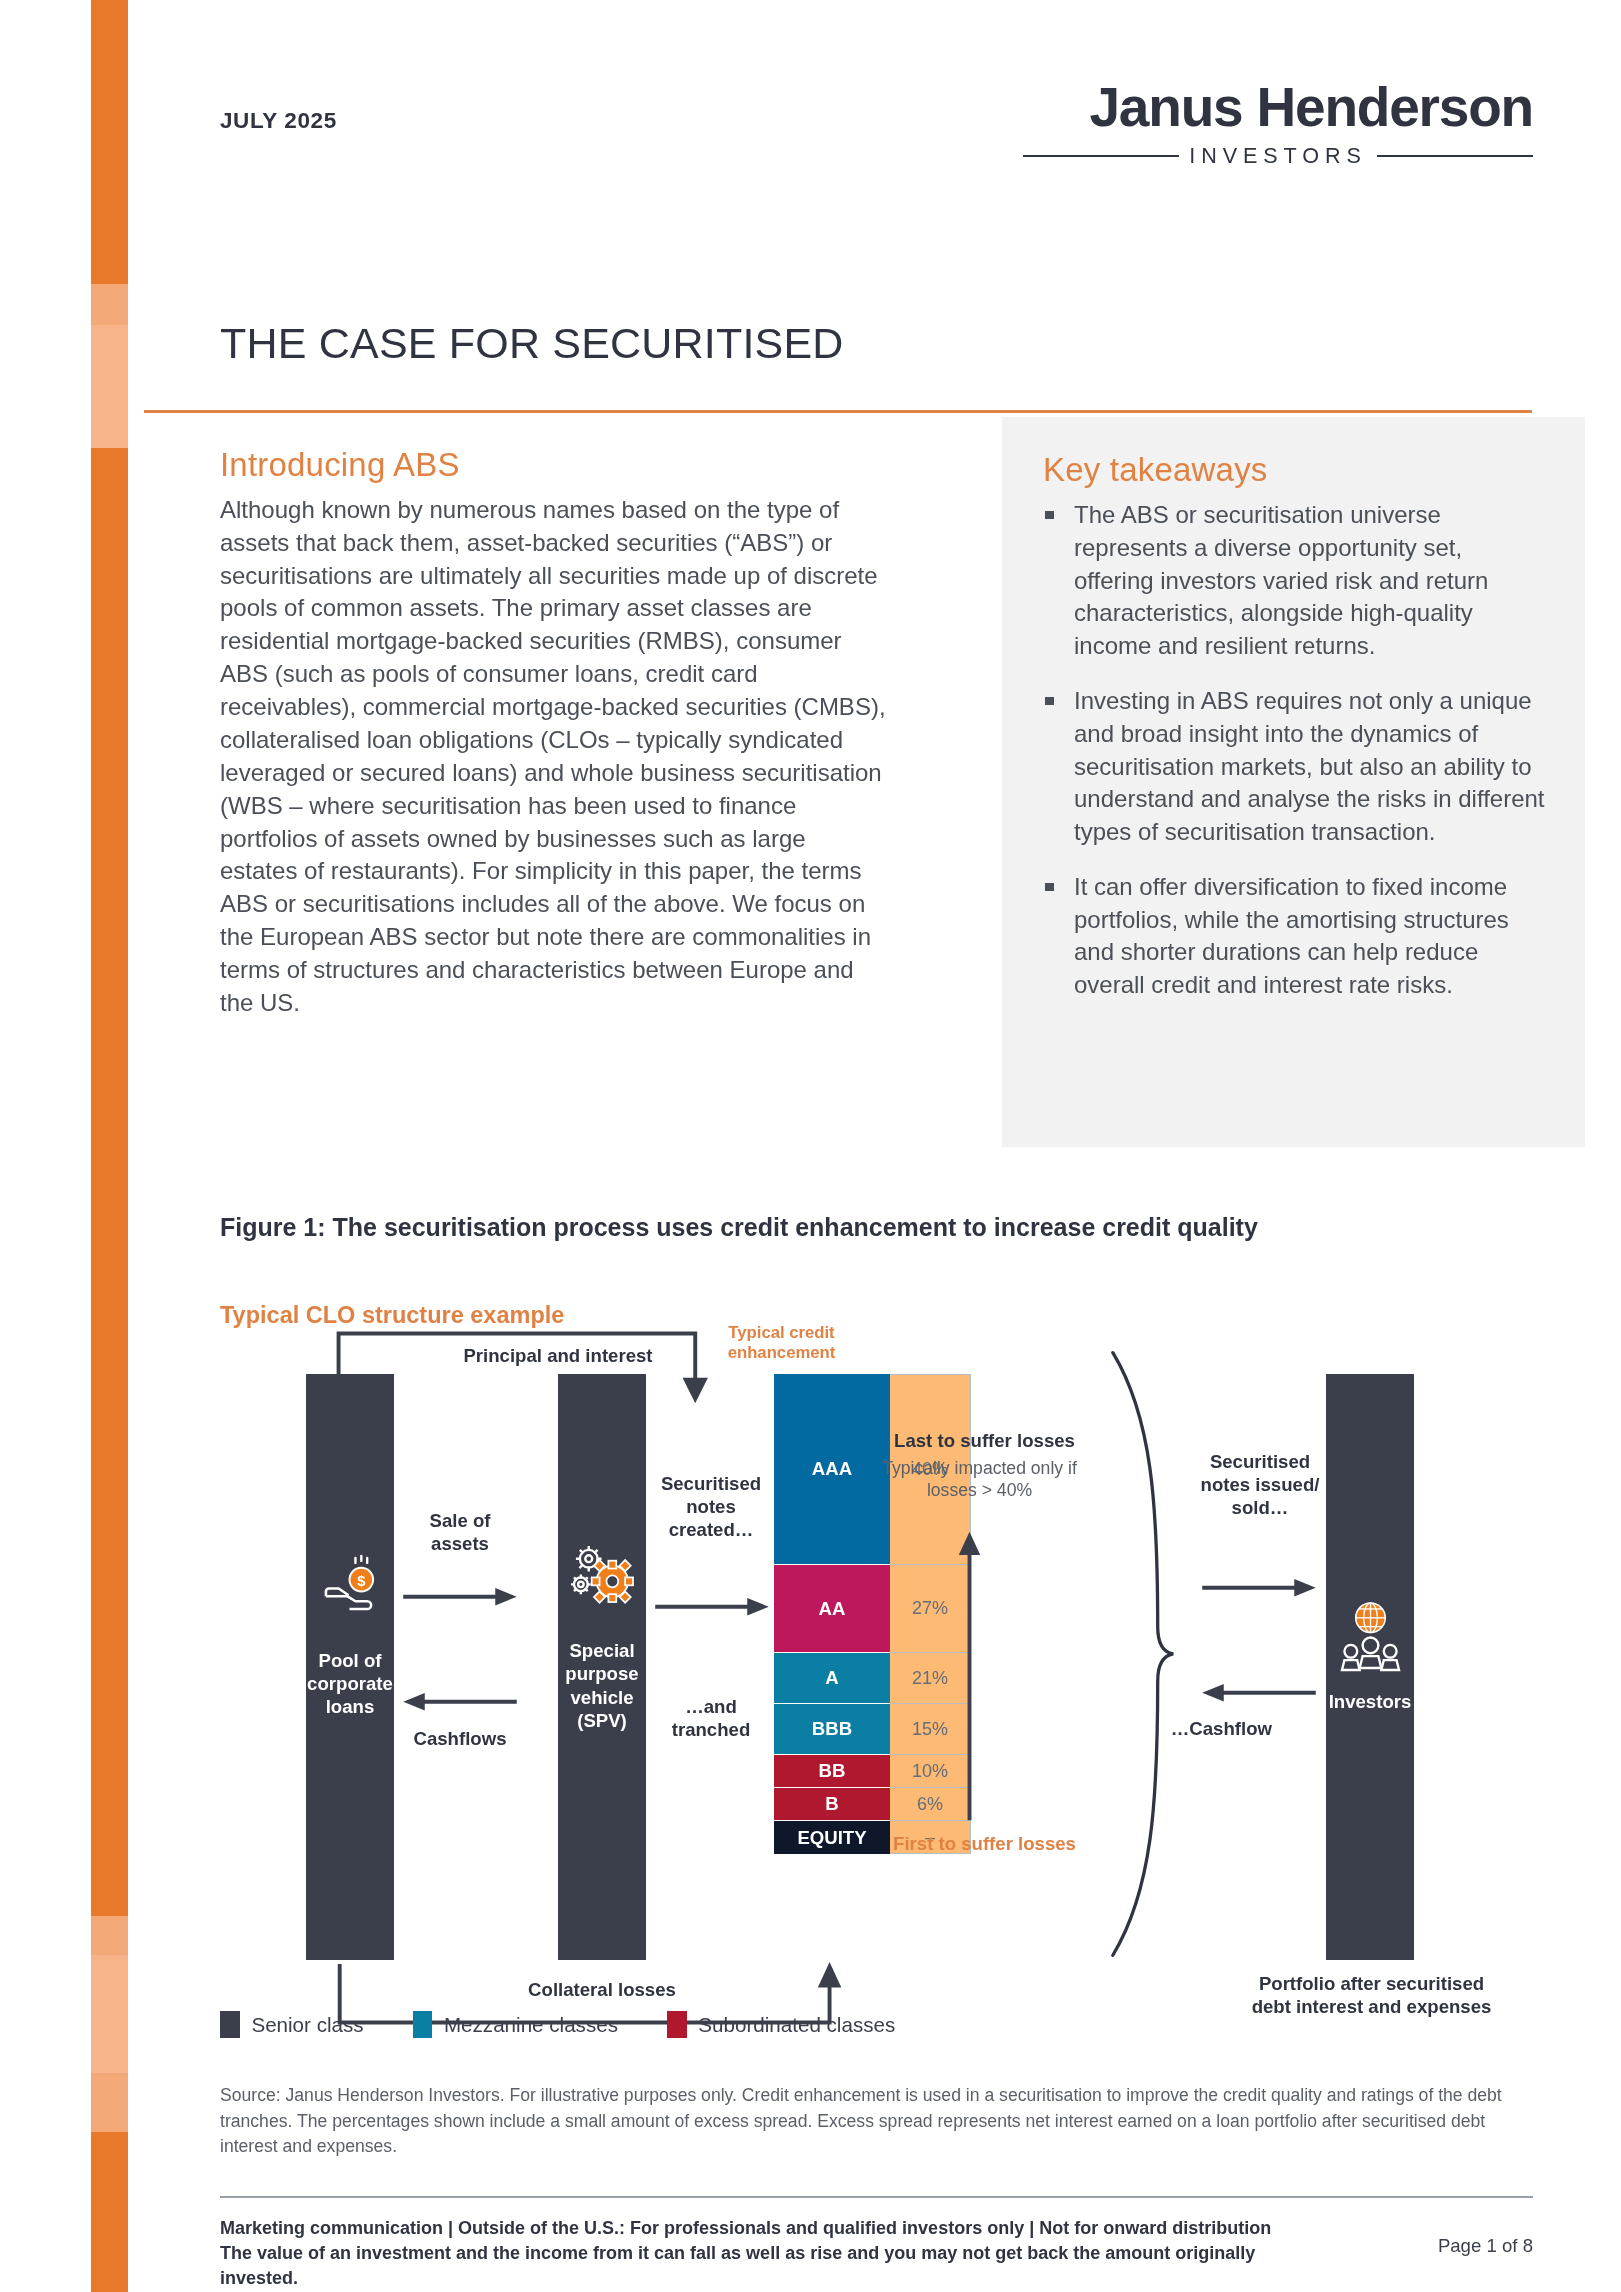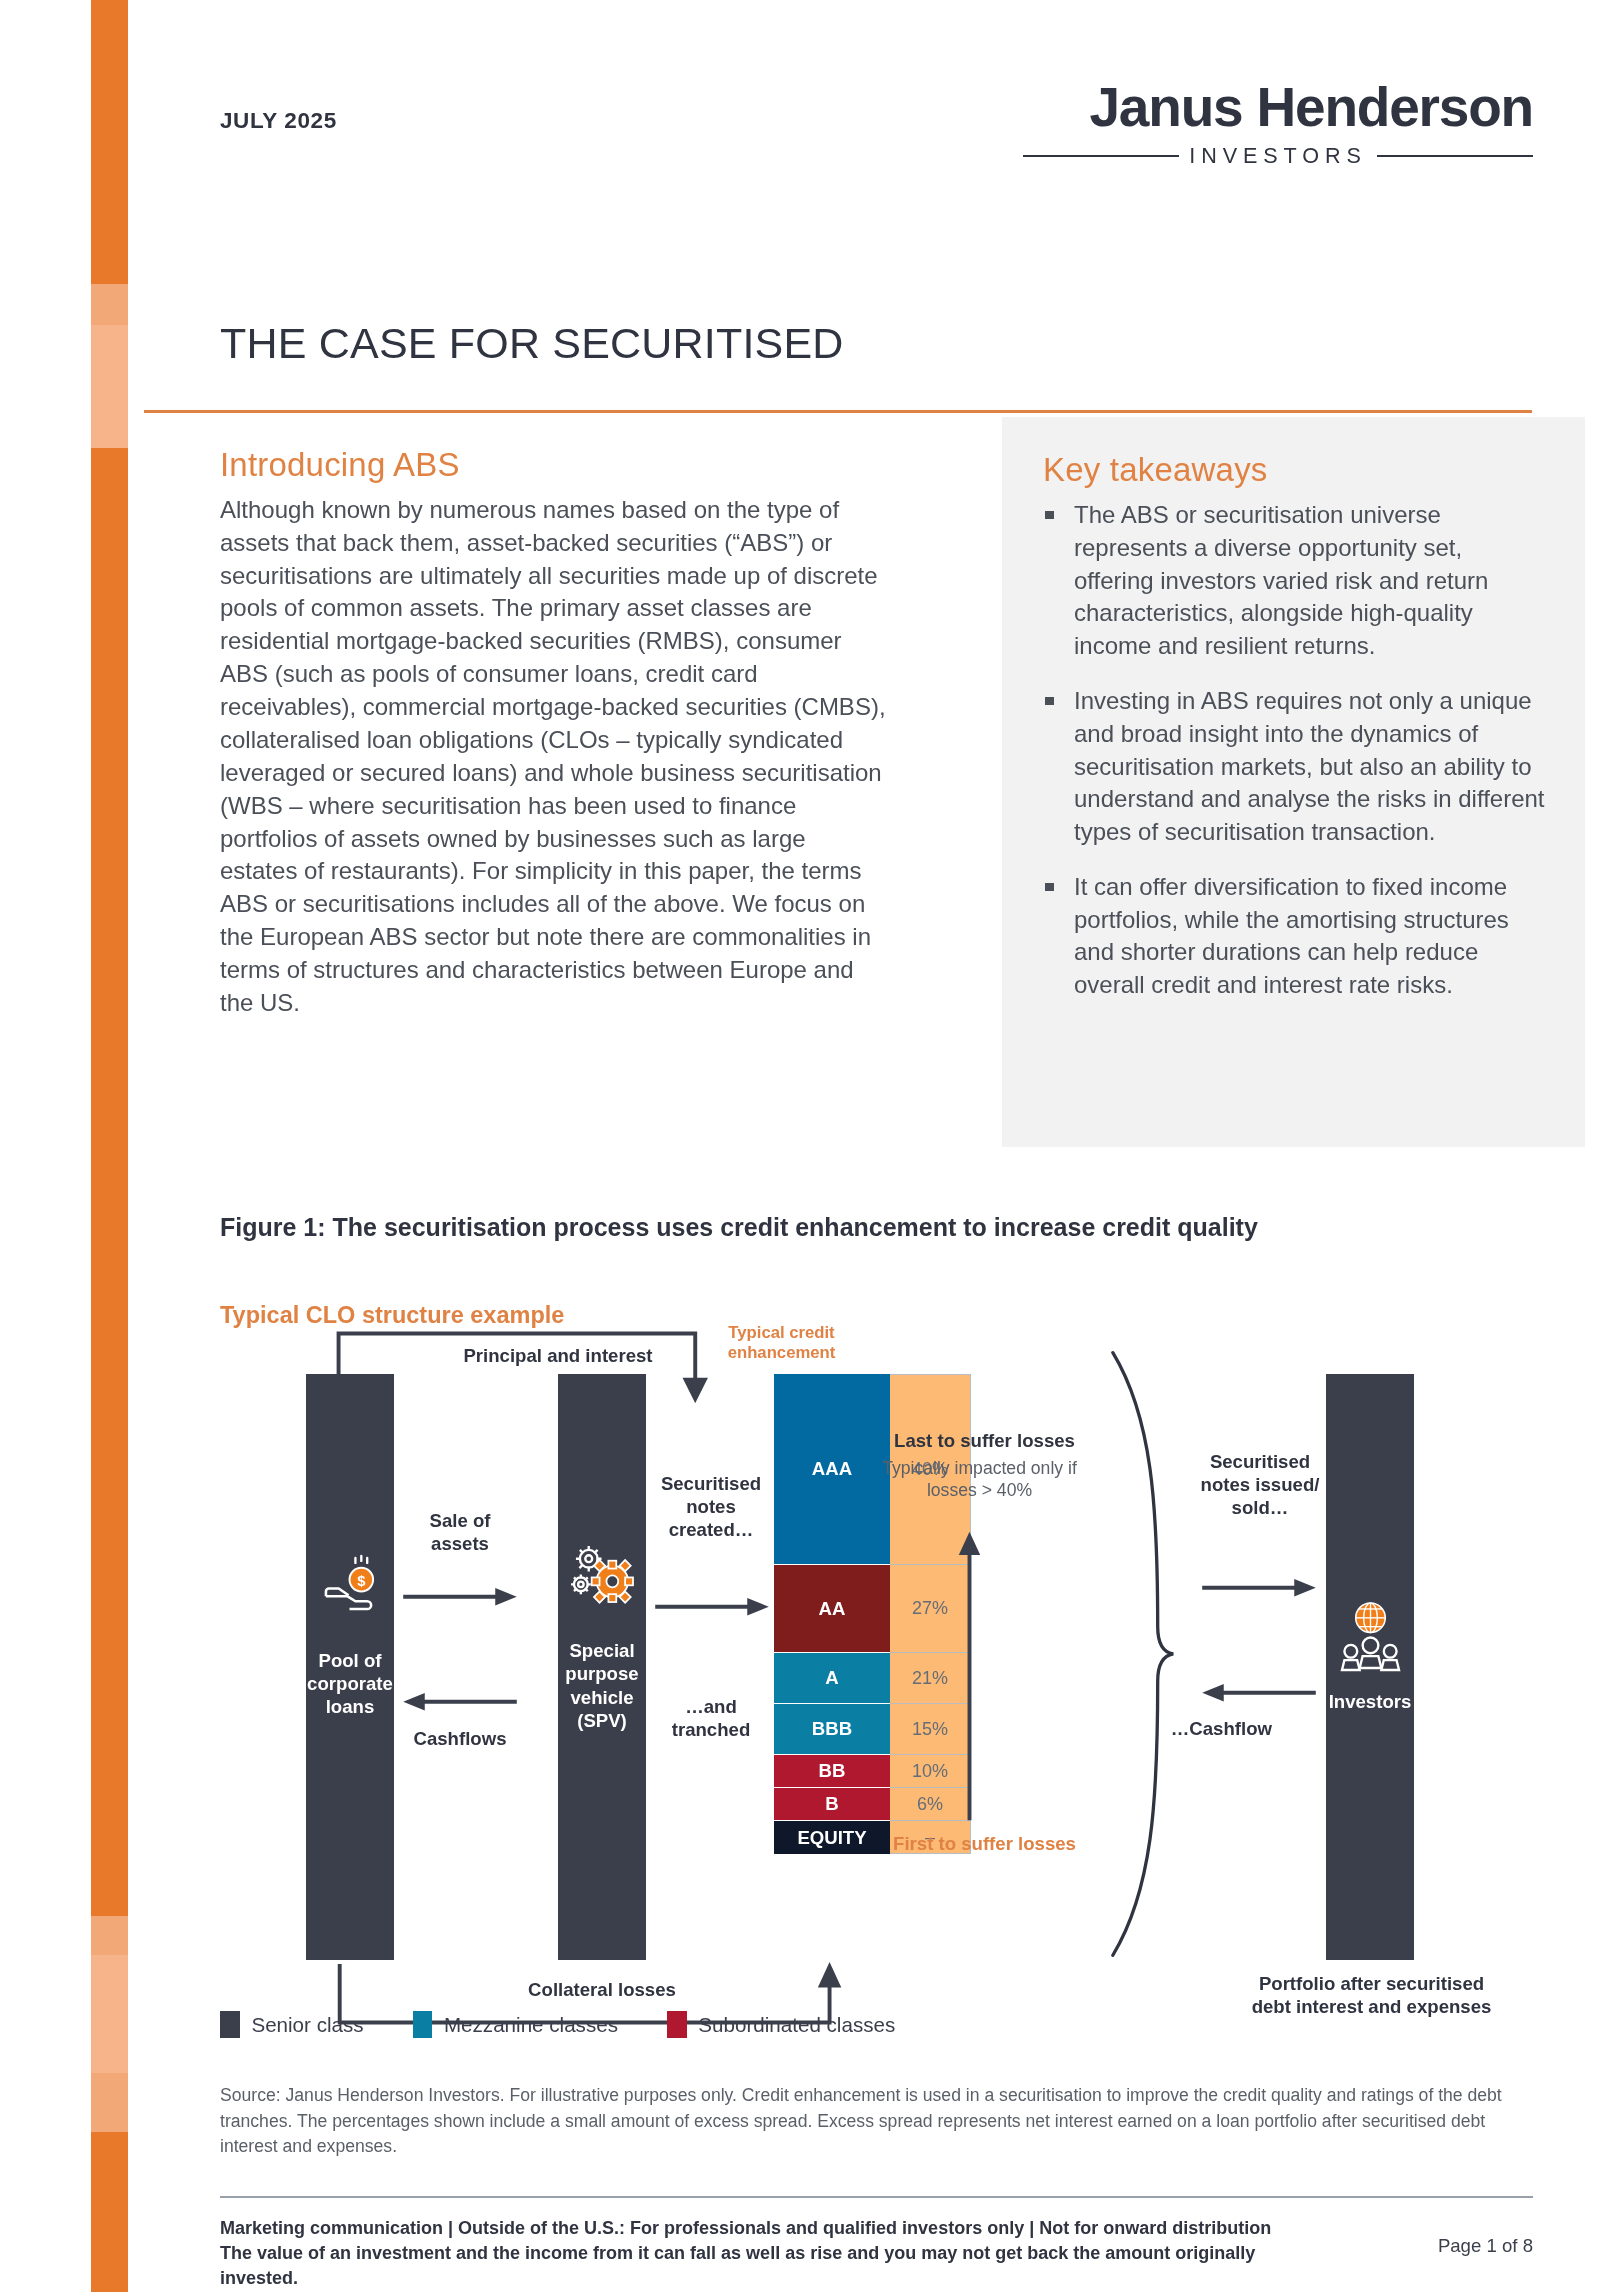--- a/index.html
+++ b/index.html
@@ -251,21 +251,21 @@
       <path d="M118,12 L96,3 L96,21 Z" fill="#3a3f4b"></path>
     </svg>
     <div class="flow-label" style="left:431px; top:382px; width:120px;">…and tranched</div>
 
     <div class="tr-table" style="left:554px; top:61px;">
       <div class="tr-row">
         <div class="tr-name" style="background:#0369a1;height:191px">AAA</div>
         <div class="tr-pct" style="height:191px">40%</div>
       </div>
       <div class="tr-row">
-        <div class="tr-name" style="background:#7f1d1d;height:88px">AA</div>
+        <div class="tr-name" style="background:#be185d;height:88px">AA</div>
         <div class="tr-pct" style="height:88px">27%</div>
       </div>
       <div class="tr-row">
         <div class="tr-name" style="background:#0b7ea3;height:51px">A</div>
         <div class="tr-pct" style="height:51px">21%</div>
       </div>
       <div class="tr-row">
         <div class="tr-name" style="background:#0b7ea3;height:51px">BBB</div>
         <div class="tr-pct" style="height:51px">15%</div>
       </div>

